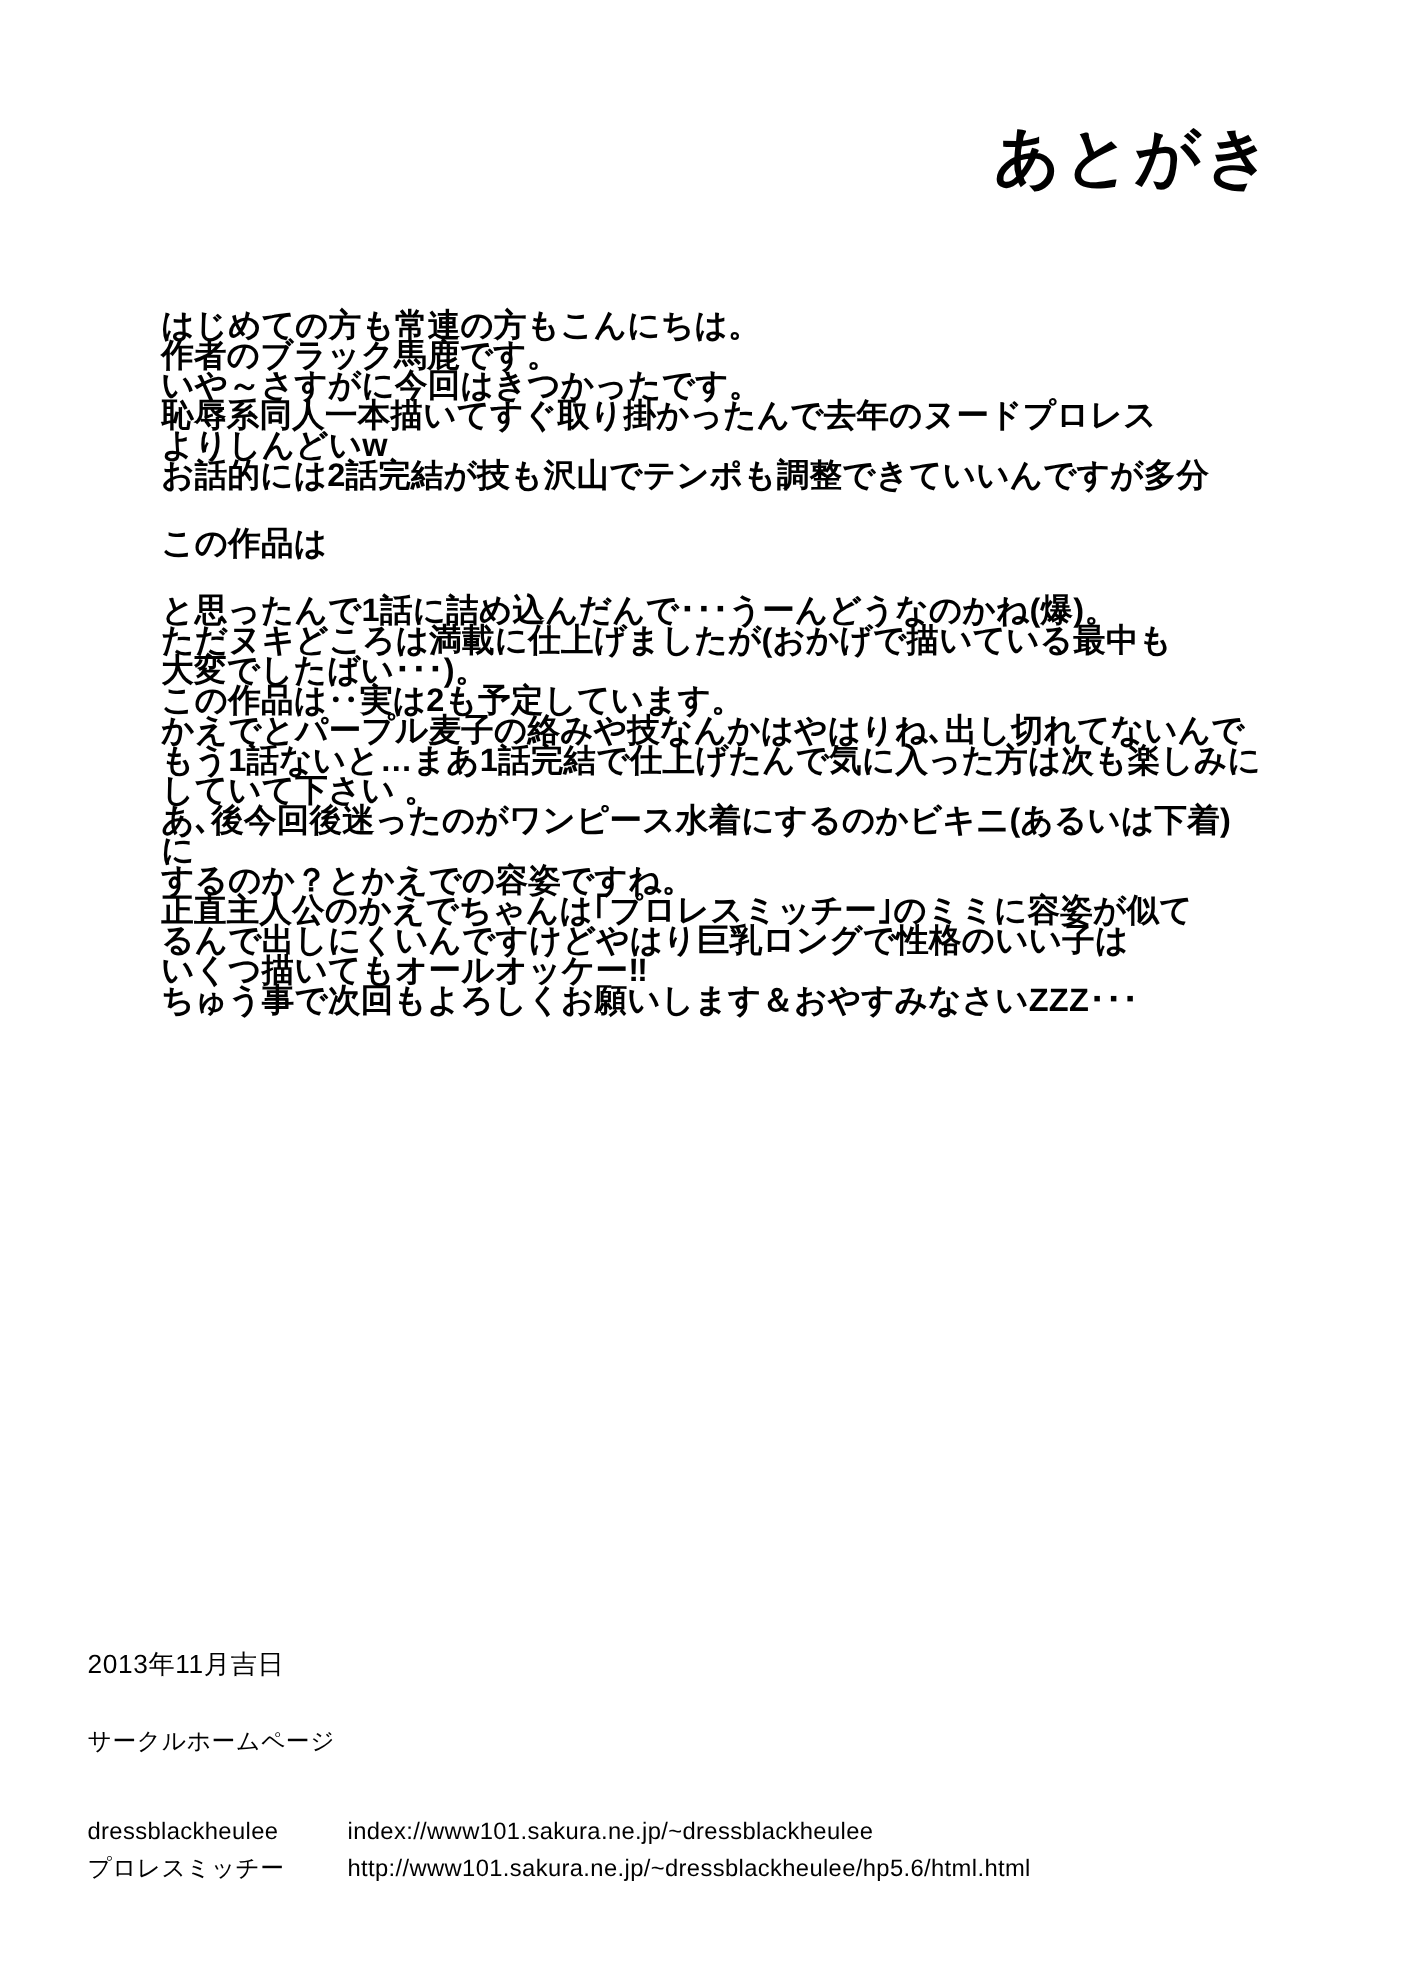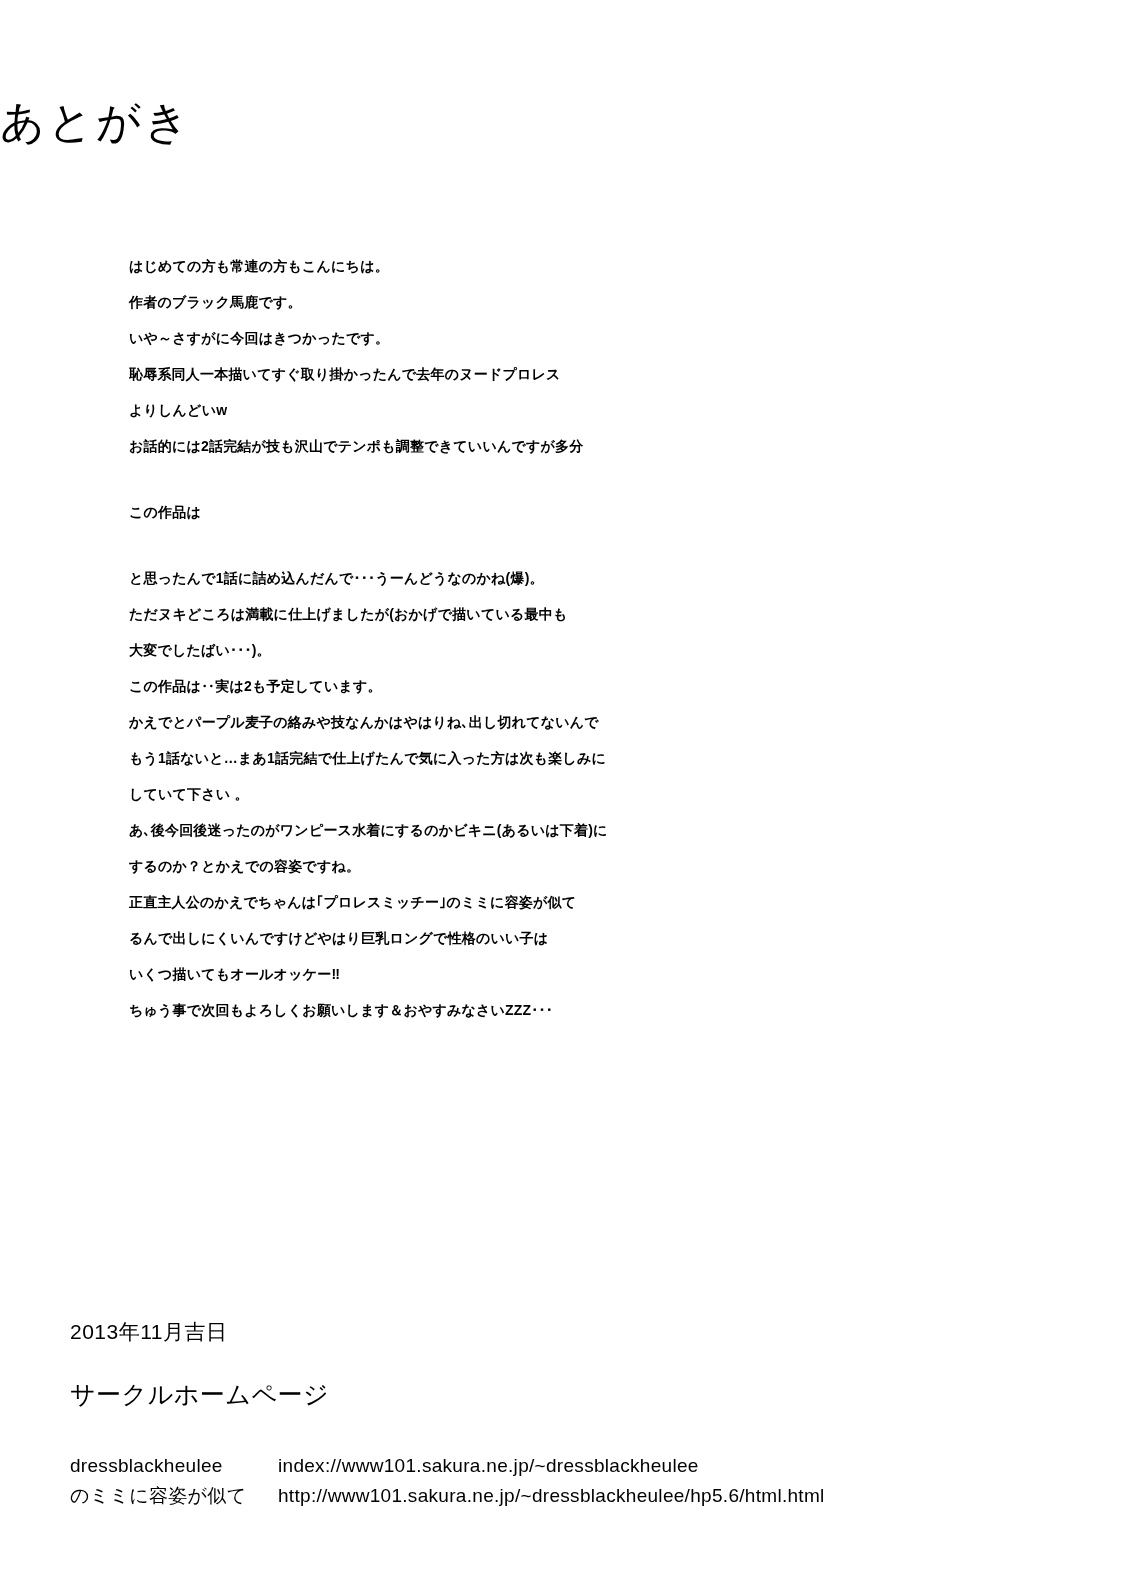--- a/index.html
+++ b/index.html
@@ -14,57 +14,57 @@
     background: #ffffff;
     font-family: "Liberation Sans", sans-serif;
     color: #000000;
     overflow: hidden;
   }
   .afterword-title {
     position: absolute;
     left: 0;
     top: 98px;
     width: 1020px;
-    text-align: left;
-    font-size: 44px;
-    font-weight: normal;
+    text-align: right;
+    font-size: 52px;
+    font-weight: bold;
     letter-spacing: 3px;
     line-height: 1.1;
   }
   .body-block {
     position: absolute;
     left: 129px;
     top: 248px;
     width: 880px;
   }
   .body-block p {
     margin: 0;
-    font-size: 14px;
+    font-size: 26px;
     font-weight: bold;
-    line-height: 36px;
+    line-height: 24px;
     letter-spacing: 0.2px;
     white-space: pre-wrap;
   }
   .para-gap {
     height: 30px;
   }
   .footer {
     position: absolute;
     left: 70px;
     top: 1317px;
     width: 1000px;
   }
   .footer .date {
     font-size: 21px;
     line-height: 30px;
     letter-spacing: 0.5px;
   }
   .footer .homepage-label {
     margin-top: 32px;
-    font-size: 25px;
+    font-size: 19px;
     line-height: 30px;
     letter-spacing: 0.5px;
   }
   .links {
     margin-top: 42px;
   }
   .link-row {
     display: flex;
     font-size: 19px;
     line-height: 30px;
@@ -114,19 +114,19 @@
   <div class="footer">
     <div class="date">2013年11月吉日</div>
     <div class="homepage-label">サークルホームページ</div>
 
     <div class="links">
       <div class="link-row">
         <span class="name">dressblackheulee</span>
         <span class="url">index://www101.sakura.ne.jp/~dressblackheulee</span>
       </div>
       <div class="link-row">
-        <span class="name">のミミに容姿が似て</span>
+        <span class="name">プロレスミッチー</span>
         <span class="url">http://www101.sakura.ne.jp/~dressblackheulee/hp5.6/html.html</span>
       </div>
     </div>
   </div>
 
 </div>
 
 </body></html>

